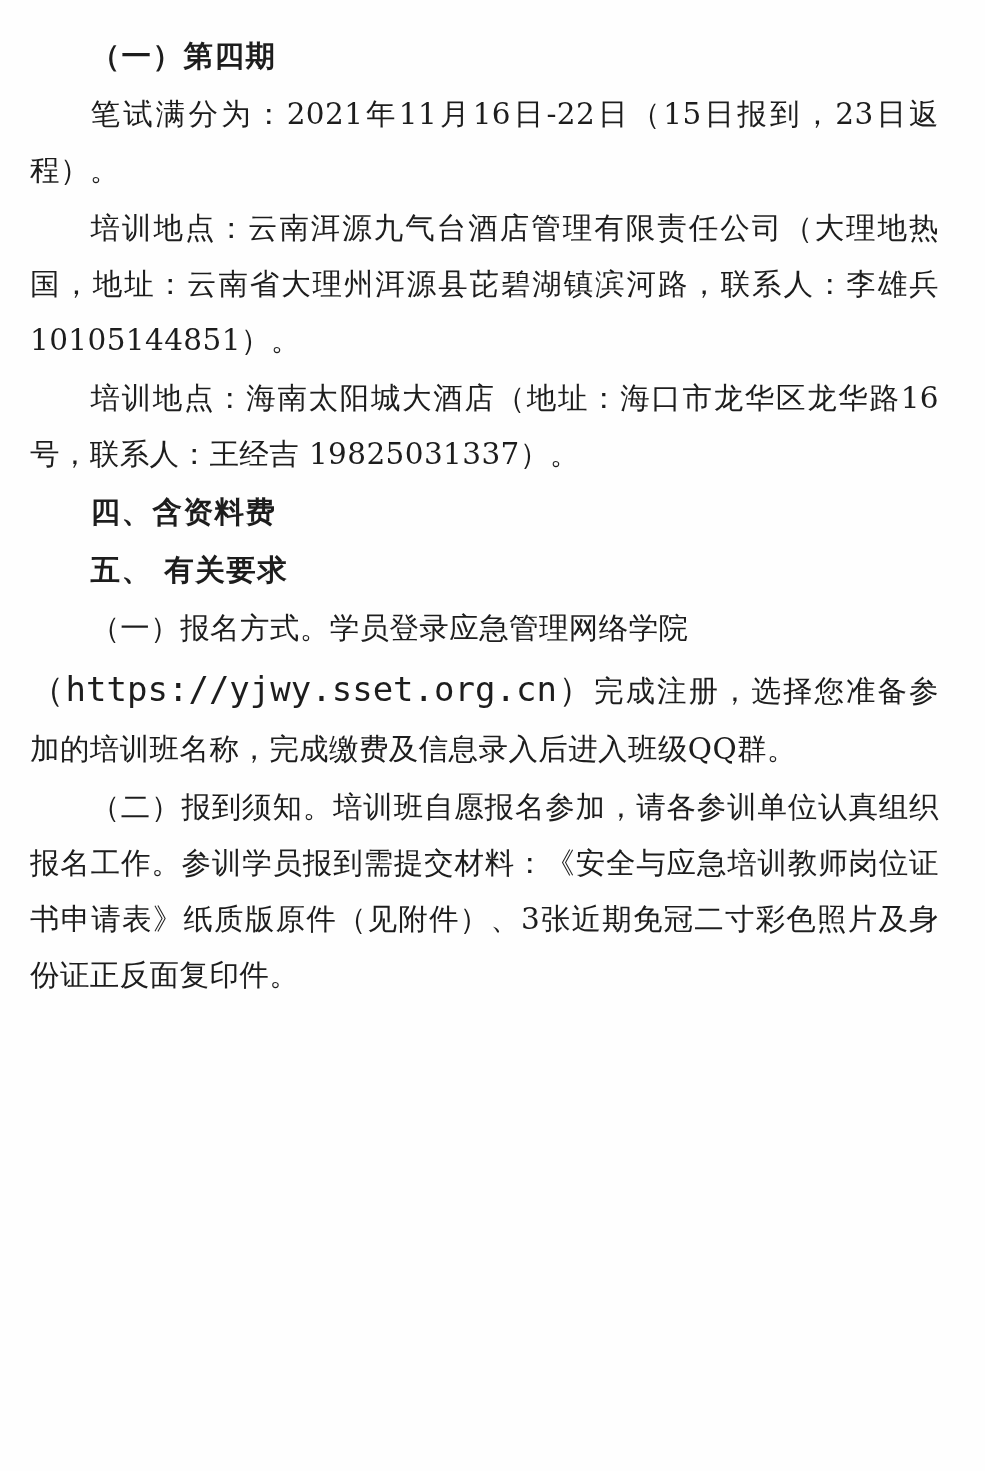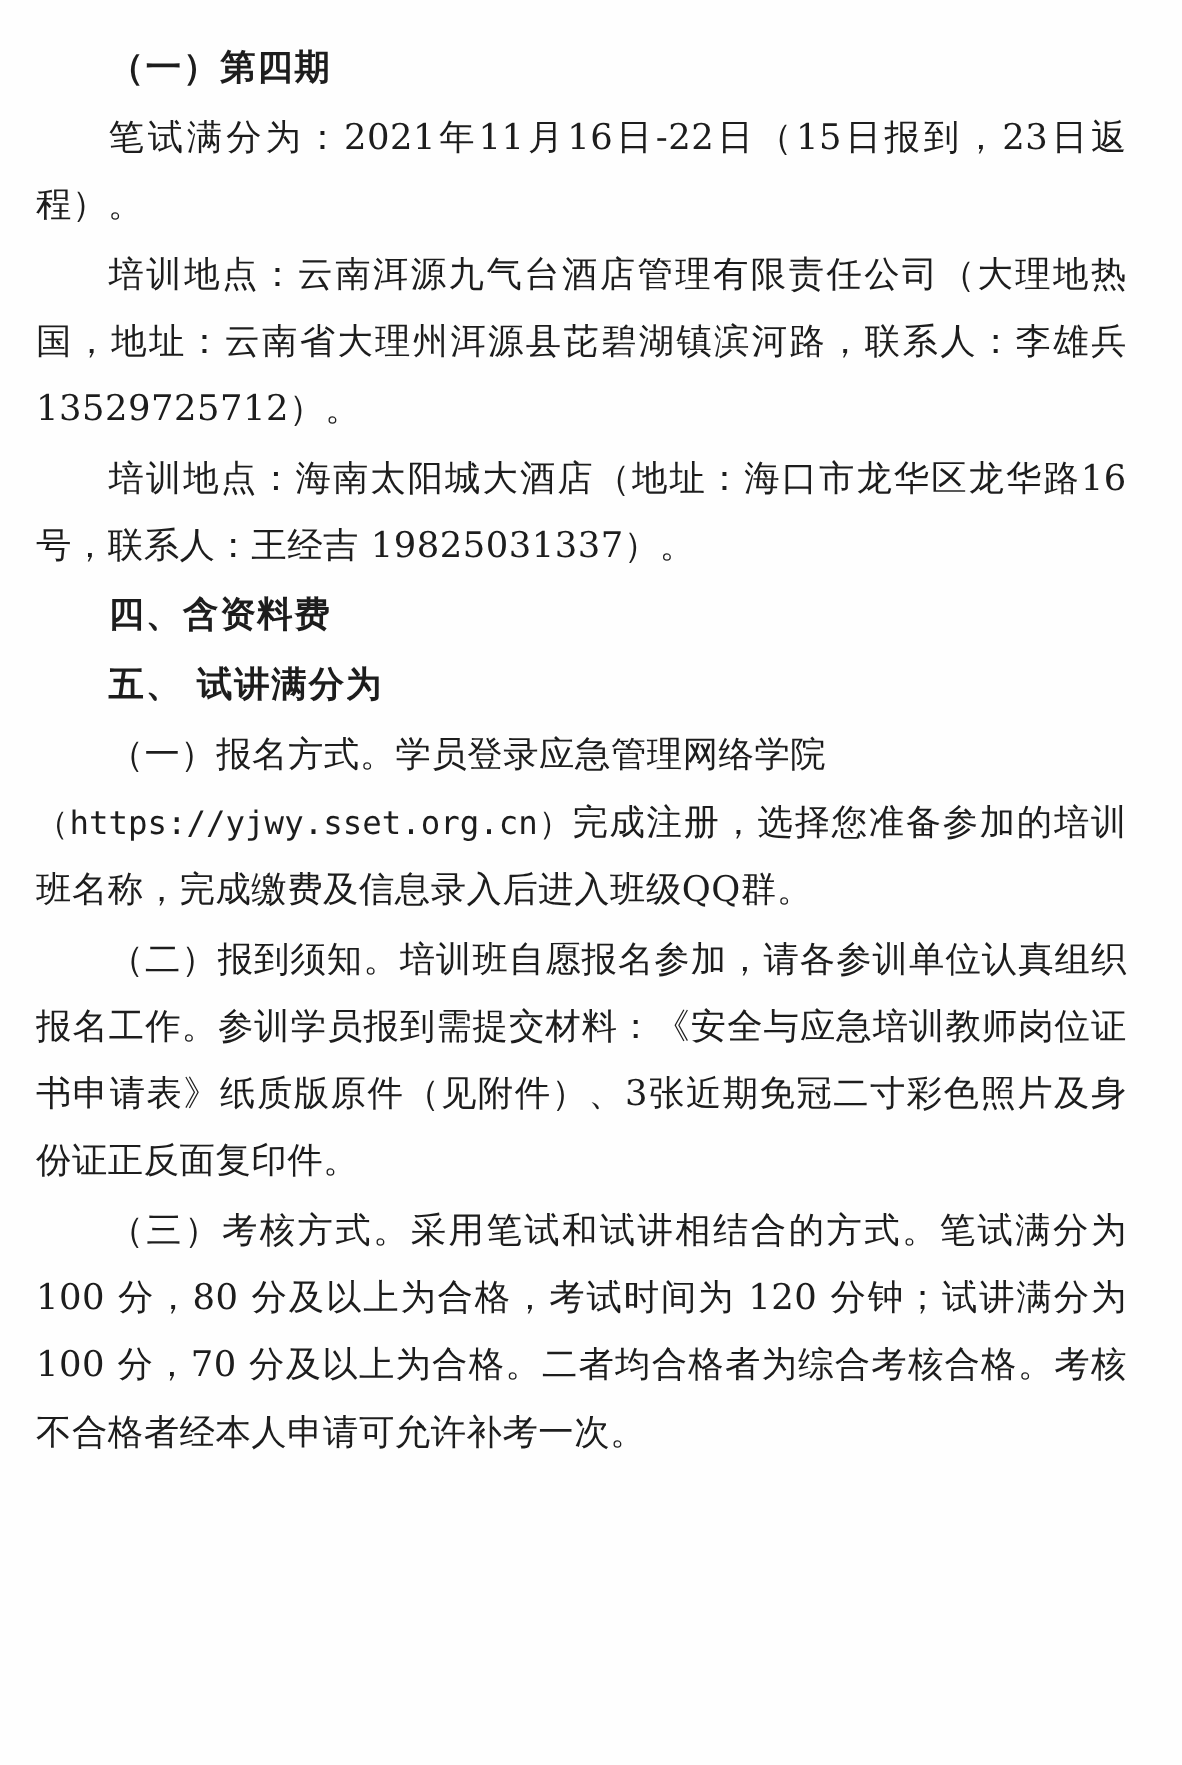--- a/index.html
+++ b/index.html
@@ -34,48 +34,47 @@
   }
   .heading {
     font-weight: bold;
     letter-spacing: 1.5px;
   }
   .indent2 {
     text-indent: 2.05em;
   }
   .mono {
     font-family: "DejaVu Sans Mono", "Liberation Mono", monospace;
-    font-size: 27px;
+    font-size: 34px;
     letter-spacing: 0px;
   }
   .blk {
     margin-bottom: 2px;
   }
 </style>
 </head>
 <body>
 
 <div class="page">
   <div class="doc-body">
 
     <p class="heading indent2 blk">（一）第四期</p>
 
     <p class="indent2 blk">笔试满分为：2021年11月16日-22日（15日报到，23日返程）。</p>
 
-    <p class="indent2 blk">培训地点：云南洱源九气台酒店管理有限责任公司（大理地热国，地址：云南省大理州洱源县芘碧湖镇滨河路，联系人：李雄兵 13529725712）。</p>
+    <p class="indent2 blk">培训地点：云南洱源九气台酒店管理有限责任公司（大理地热国，地址：云南省大理州洱源县芘碧湖镇滨河路，联系人：李雄兵 10105144851）。</p>
 
 
 
     <p class="indent2 blk">培训地点：海南太阳城大酒店（地址：海口市龙华区龙华路16号，联系人：王经吉 19825031337）。</p>
 
     <p class="heading indent2 blk">四、含资料费</p>
 
 
-    <p class="heading indent2 blk">五、 试讲满分为</p>
+    <p class="heading indent2 blk">五、 有关要求</p>
 
     <p class="indent2 blk"><span>（一）报名方式。学员登录应急管理网络学院</span><br><span class="mono">（https://yjwy.sset.org.cn）</span><span>完成注册，选择您准备参加的培训班名称，完成缴费及信息录入后进入班级QQ群。</span></p>
 
     <p class="indent2 blk">（二）报到须知。培训班自愿报名参加，请各参训单位认真组织报名工作。参训学员报到需提交材料：《安全与应急培训教师岗位证书申请表》纸质版原件（见附件）、3张近期免冠二寸彩色照片及身份证正反面复印件。</p>
 
-    <p class="indent2 blk">（三）考核方式。采用笔试和试讲相结合的方式。笔试满分为 100 分，80 分及以上为合格，考试时间为 120 分钟；试讲满分为 100 分，70 分及以上为合格。二者均合格者为综合考核合格。考核不合格者经本人申请可允许补考一次。</p>
 
   </div>
 </div>
 
 </body></html>

